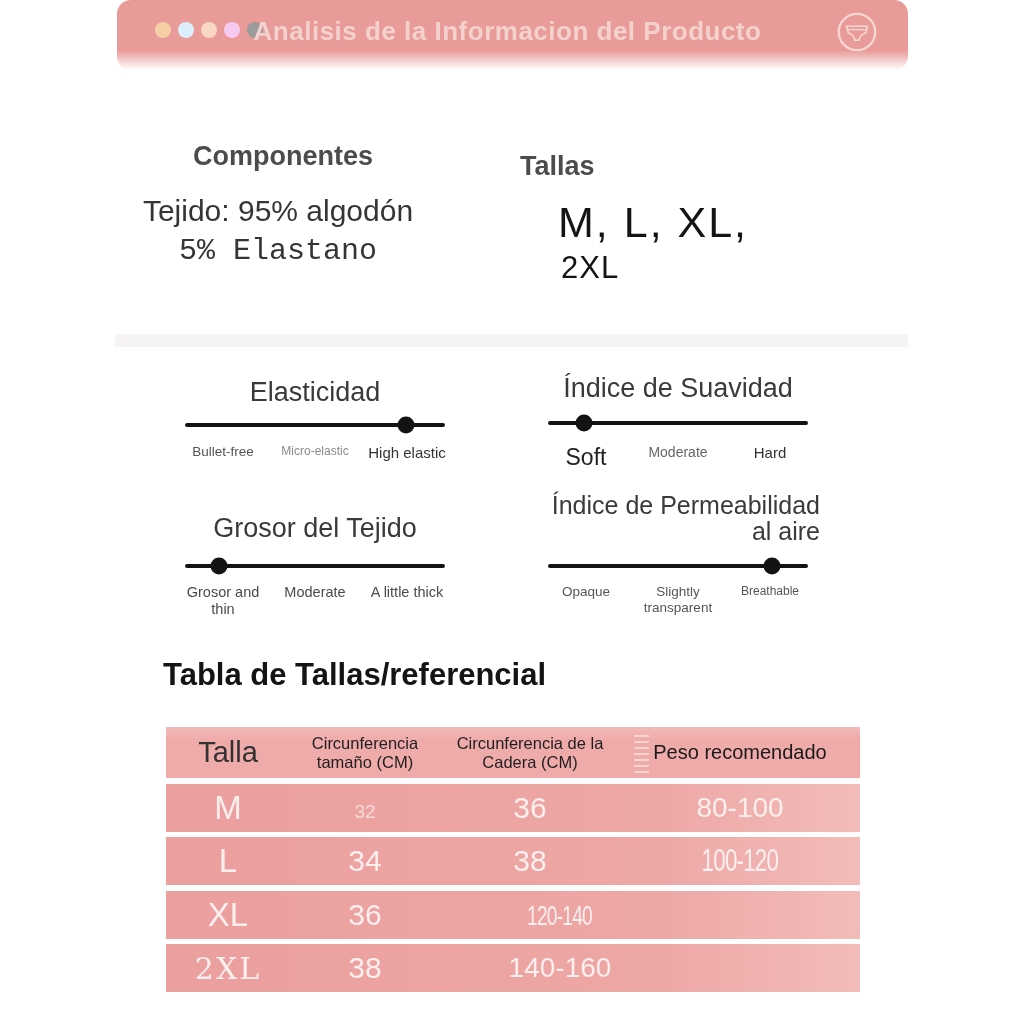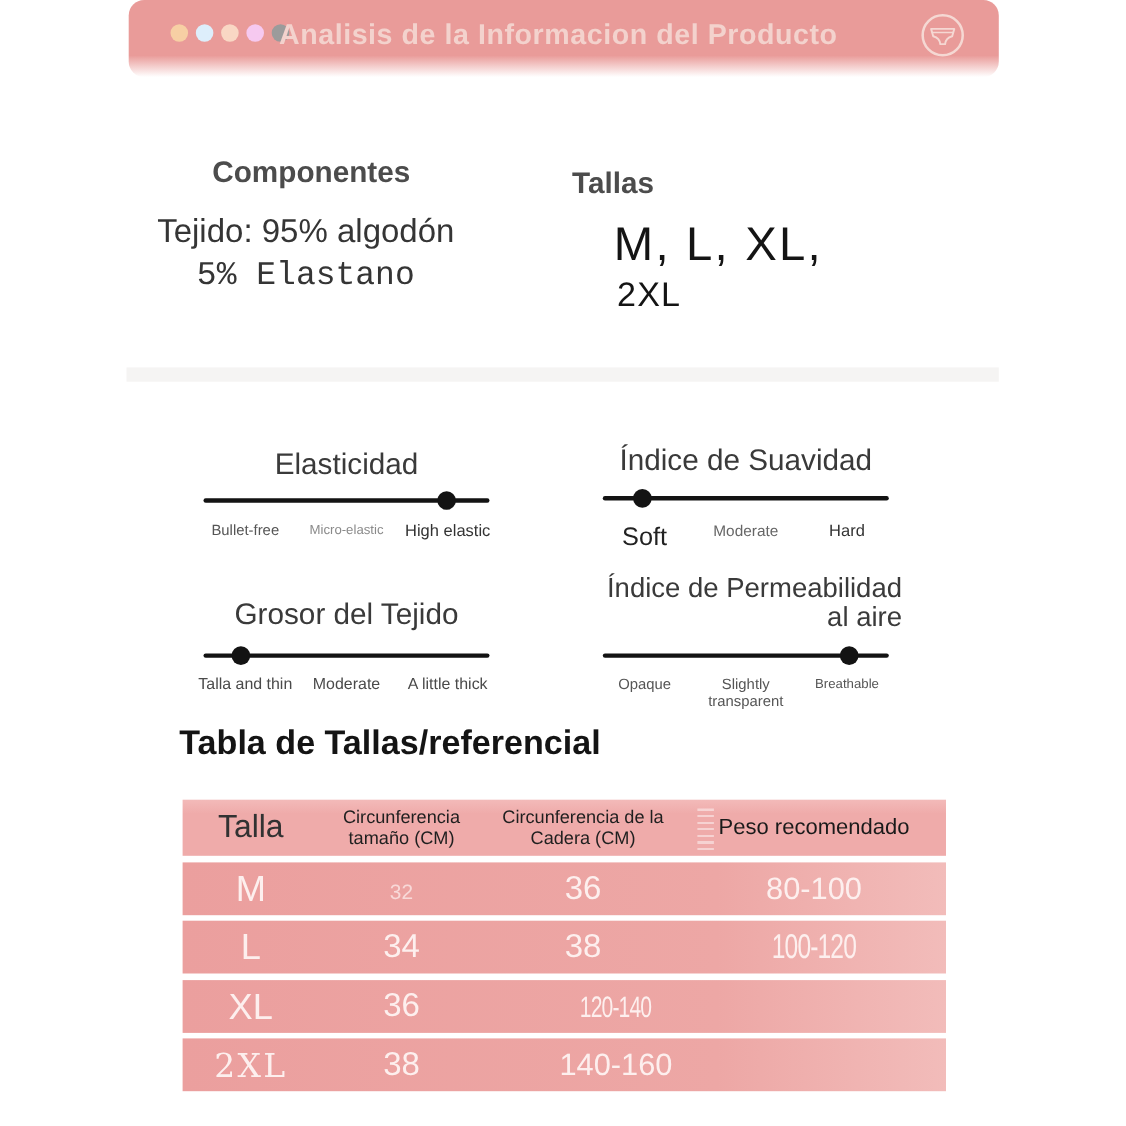--- a/index.html
+++ b/index.html
@@ -24,21 +24,21 @@
   .componentes-line2 { position:absolute; left:113px; top:234px; width:330px; text-align:center;
     font-size:30px; color:#353535;font-family:Liberation Mono, monospace; }
   .tallas-title { position:absolute; left:520px; top:151px; width:260px; text-align:left;
     font-size:27px; color:#4c4c4c; }
   .tallas-line1 { position:absolute; left:558px; top:198px; font-size:43px; color:#141414; letter-spacing:2px; }
   .tallas-line2 { position:absolute; left:561px; top:250px; font-size:31px; color:#141414; letter-spacing:1px; }
 
   .divider-band { position:absolute; left:115px; top:334px; width:793px; height:13px; background:#f5f4f3; }
 
   
-  .slider { position:absolute; width:260px;margin-top:30px; }
+  .slider { position:absolute; width:260px; }
   .slider h3 { text-align:center; font-size:27px; font-weight:normal; color:#3a3a3a; line-height:1.05; }
   #s4 h3 { position:absolute; left:-12px; width:284px; top:0; font-size:25px;text-align:right; }
   .track { position:absolute; left:0; width:260px; height:4px; background:#131313; border-radius:2px; }
   .knob { position:absolute; top:50%; width:17px; height:17px; border-radius:50%; background:#131313;
     transform:translate(-50%,-50%); }
   .labels { position:absolute; left:-8px; width:276px; display:flex; }
   .labels span { flex:1; text-align:center; font-size:13.5px; color:#555; line-height:1.18; }
   #s1 { left:185px; top:378px; }  #s1 .track{ top:45px; } #s1 .labels{ top:66px; }
   #s2 { left:548px; top:374px; }  #s2 .track{ top:47px; } #s2 .labels{ top:70px; }
   #s3 { left:185px; top:514px; }  #s3 .track{ top:50px; } #s3 .labels{ top:70px; }
@@ -132,21 +132,21 @@
       <span>Hard</span>
     </div>
   </section>
 
   <section class="slider" id="s3">
     <h3>Grosor del Tejido</h3>
     <div class="track">
       <span class="knob" style="left: 13%;"></span>
     </div>
     <div class="labels">
-      <span>Talla and thin</span>
+      <span>Grosor and thin</span>
       <span>Moderate</span>
       <span>A little thick</span>
     </div>
   </section>
 
   <section class="slider" id="s4">
     <h3>Índice de Permeabilidad al aire</h3>
     <div class="track">
       <span class="knob" style="left: 86%;"></span>
     </div>

